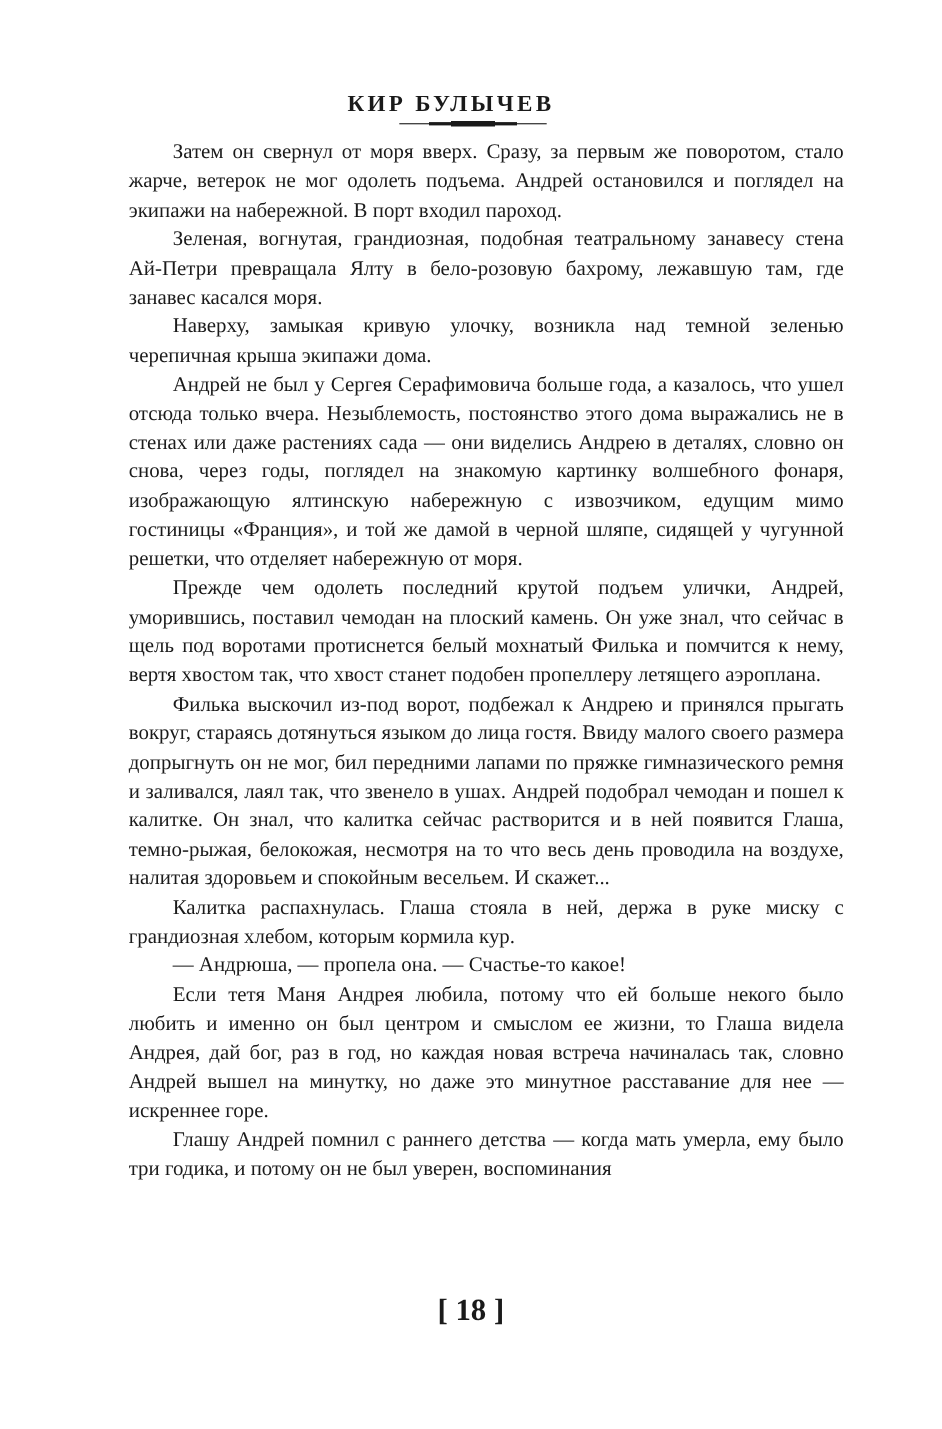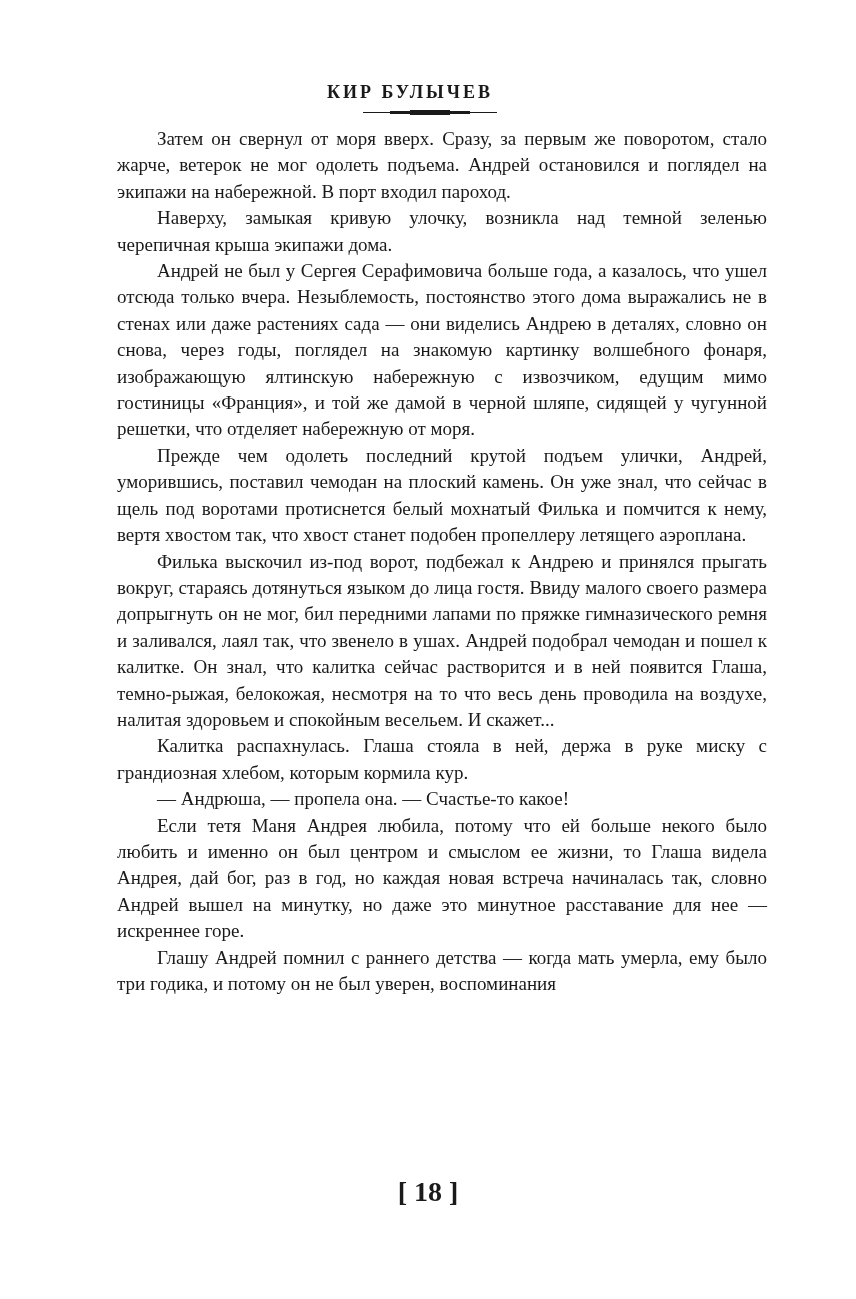--- a/index.html
+++ b/index.html
@@ -14,21 +14,21 @@
       overflow: hidden;
       color: #1a1a1a;
       font-family: "Liberation Serif", "DejaVu Serif", serif;
     }
     .running-head {
       position: absolute;
       top: 82px;
       left: 0;
       width: 820px;
       text-align: center;
-      font-size: 18px;
+      font-size: 21px;
       font-weight: bold;
       letter-spacing: 3px;
       color: #1a1a1a;
     }
     .head-rule {
       position: absolute;
       top: 110px;
       left: 363px;
       width: 134px;
       height: 6px;
@@ -87,20 +87,21 @@
 <div>
   <div class="running-head">КИР БУЛЫЧЕВ</div>
   <div class="head-rule">
     <div class="thin"></div>
     <div class="mid"></div>
     <div class="thick"></div>
   </div>
 
   <div class="text-body">
     <p>Затем он свернул от моря вверх. Сразу, за первым же поворотом, стало жарче, ветерок не мог одолеть подъема. Андрей остановился и поглядел на экипажи на набережной. В порт входил пароход.</p>
+    <p>Зеленая, вогнутая, грандиозная, подобная театральному занавесу стена Ай-Петри превращала Ялту в бело-розовую бахрому, лежавшую там, где занавес касался моря.</p>
     <p>Наверху, замыкая кривую улочку, возникла над темной зеленью черепичная крыша экипажи дома.</p>
     <p>Андрей не был у Сергея Серафимовича больше года, а казалось, что ушел отсюда только вчера. Незыблемость, постоянство этого дома выражались не в стенах или даже растениях сада — они виделись Андрею в деталях, словно он снова, через годы, поглядел на знакомую картинку волшебного фонаря, изображающую ялтинскую набережную с извозчиком, едущим мимо гостиницы «Франция», и той же дамой в черной шляпе, сидящей у чугунной решетки, что отделяет набережную от моря.</p>
     <p>Прежде чем одолеть последний крутой подъем улички, Андрей, уморившись, поставил чемодан на плоский камень. Он уже знал, что сейчас в щель под воротами протиснется белый мохнатый Филька и помчится к нему, вертя хвостом так, что хвост станет подобен пропеллеру летящего аэроплана.</p>
     <p>Филька выскочил из-под ворот, подбежал к Андрею и принялся прыгать вокруг, стараясь дотянуться языком до лица гостя. Ввиду малого своего размера допрыгнуть он не мог, бил передними лапами по пряжке гимназического ремня и заливался, лаял так, что звенело в ушах. Андрей подобрал чемодан и пошел к калитке. Он знал, что калитка сейчас растворится и в ней появится Глаша, темно-рыжая, белокожая, несмотря на то что весь день проводила на воздухе, налитая здоровьем и спокойным весельем. И скажет...</p>
     <p>Калитка распахнулась. Глаша стояла в ней, держа в руке миску с грандиозная хлебом, которым кормила кур.</p>
     <p>— Андрюша, — пропела она. — Счастье-то какое!</p>
     <p>Если тетя Маня Андрея любила, потому что ей больше некого было любить и именно он был центром и смыслом ее жизни, то Глаша видела Андрея, дай бог, раз в год, но каждая новая встреча начиналась так, словно Андрей вышел на минутку, но даже это минутное расставание для нее — искреннее горе.</p>
     <p>Глашу Андрей помнил с раннего детства — когда мать умерла, ему было три годика, и потому он не был уверен, воспоминания</p>
   </div>
 

